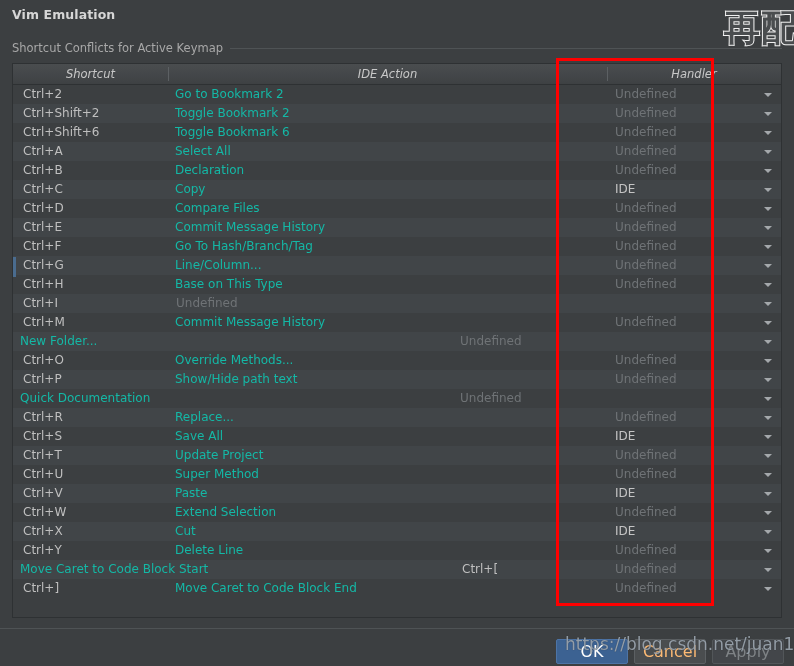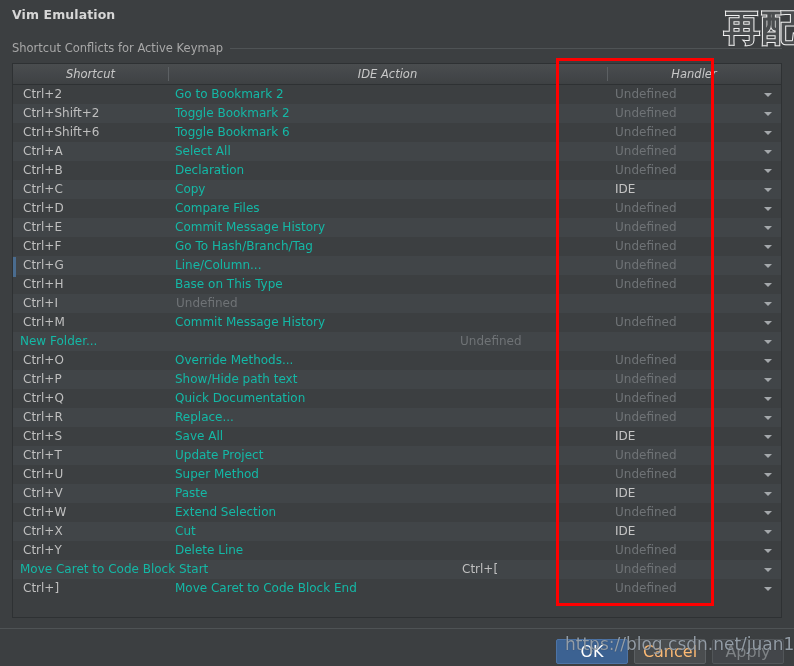--- a/index.html
+++ b/index.html
@@ -331,21 +331,20 @@
         <div class="cell c-shortcut">Ctrl+O</div>
         <div class="cell c-action">Override Methods...</div>
         <div class="cell c-handler"><span>Undefined</span><span class="dd-arrow"></span></div>
       </div>
       <div class="trow odd">
         <div class="cell c-shortcut">Ctrl+P</div>
         <div class="cell c-action">Show/Hide path text</div>
         <div class="cell c-handler"><span>Undefined</span><span class="dd-arrow"></span></div>
       </div>
       <div class="trow even">
-        <div class="cell c-shortcut">Ctrl+Q</div>
         <div class="cell c-action">Quick Documentation</div>
         <div class="cell c-handler"><span>Undefined</span><span class="dd-arrow"></span></div>
       </div>
       <div class="trow odd">
         <div class="cell c-shortcut">Ctrl+R</div>
         <div class="cell c-action">Replace...</div>
         <div class="cell c-handler"><span>Undefined</span><span class="dd-arrow"></span></div>
       </div>
       <div class="trow even">
         <div class="cell c-shortcut">Ctrl+S</div>

